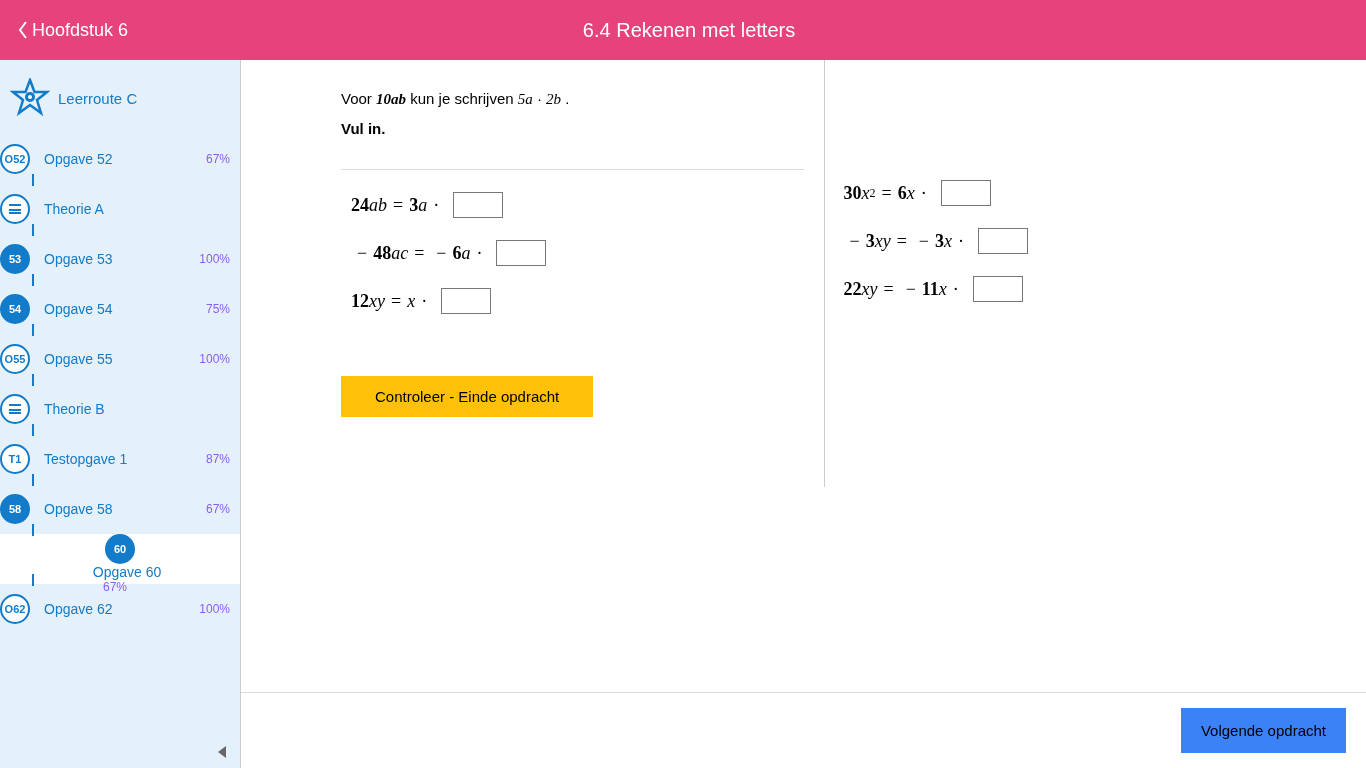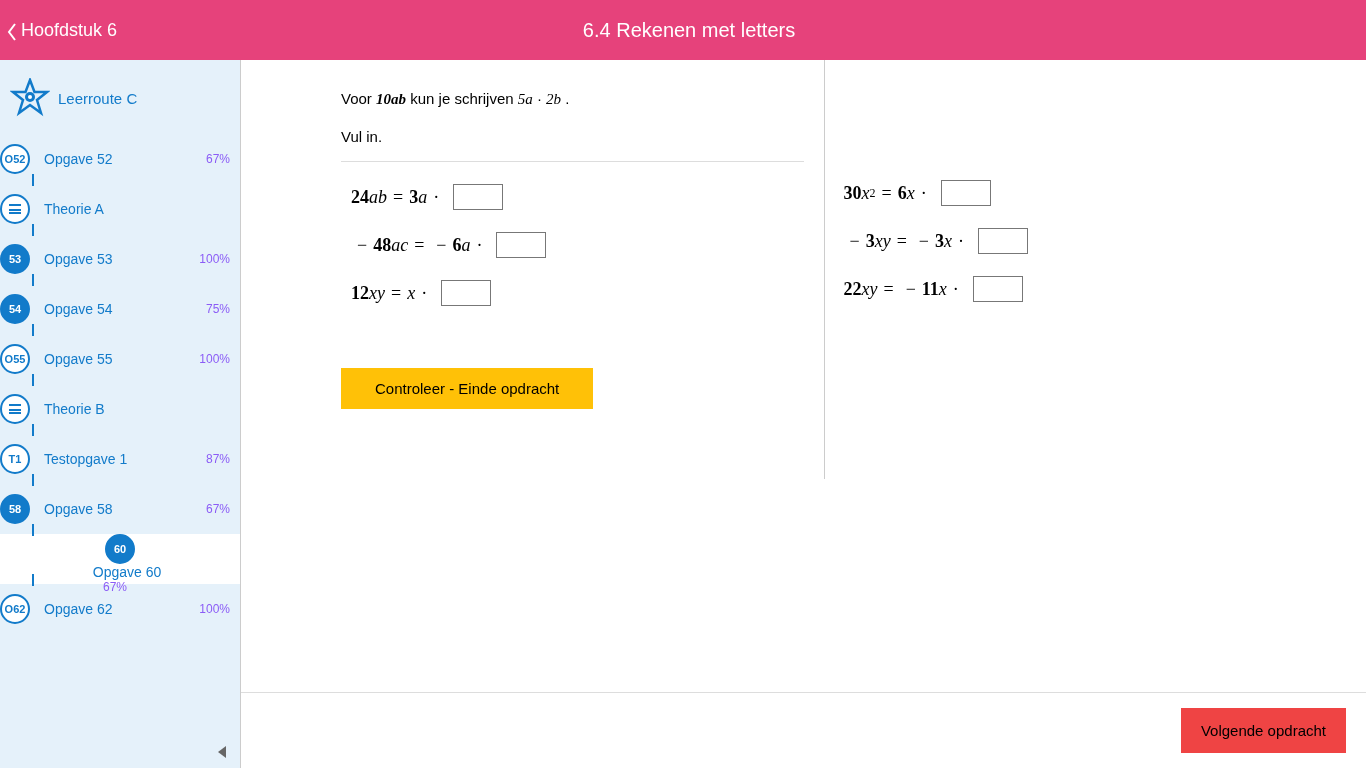--- a/index.html
+++ b/index.html
@@ -15,24 +15,24 @@
   
   .header {
     height: 60px;
     background: #e6427b;
     display: flex;
     align-items: center;
     position: relative;
   }
   .back-link {
     display: flex;
-    align-items: flex-end;
+    align-items: center;
     color: #fff;
     font-size: 18px;
-    padding-left: 7px;
+    padding-left: 18px;
     cursor: pointer;
   }
   .back-chevron {
     width: 10px; height: 18px;
     display: inline-block;
     margin-right: 4px;
   }
   .header-title {
     position: absolute;
     left: 12px; right: 0;
@@ -144,22 +144,22 @@
   .col { width: 50%; padding: 10px 30px 10px 0; position: relative; }
   .col.right::before {
     content: "";
     position: absolute;
     left: -10px;
     top: -20px;
     bottom: -60px;
     width: 1px;
     background: #ccc;
   }
-  .intro { font-size: 15px; margin-bottom: 12px; padding-bottom: 16px; border-bottom: 1px solid #ddd; }
-  .intro-line2 { display:block; margin-top:20px; }
+  .intro { font-size: 15px; margin-bottom: 12px; padding-bottom: 32px; border-bottom: 1px solid #ddd; }
+  .intro-line2 { display:block; margin-top:12px;font-weight:bold; }
   .mrow { display:flex; align-items:center; margin:22px 0 22px 10px; font-family: Georgia, 'Times New Roman', serif; font-size:18px; }
   .mrow .mi { font-style: italic; }
   .mrow .op { margin: 0 6px; }
   .mrow input { width: 50px; height: 26px; border:1px solid #777; margin-left:8px; font-size:15px; padding:2px 4px; }
   .sup { font-size: 12px; vertical-align: super; }
   
   .check-btn {
     background: #ffc107;
     color: #000;
     font-size: 15px;
@@ -171,21 +171,21 @@
   
   .footer {
     height: 76px;
     border-top: 1px solid #ddd;
     display: flex;
     align-items: center;
     justify-content: flex-end;
     padding-right: 20px;
   }
   .next-btn {
-    background: #ef4444;
+    background: #3b82f6;
     color: #000;
     font-size: 15px;
     padding: 14px 20px;
     border: none;
     cursor: pointer;
   }
 </style>
 </head>
 <body>
 

